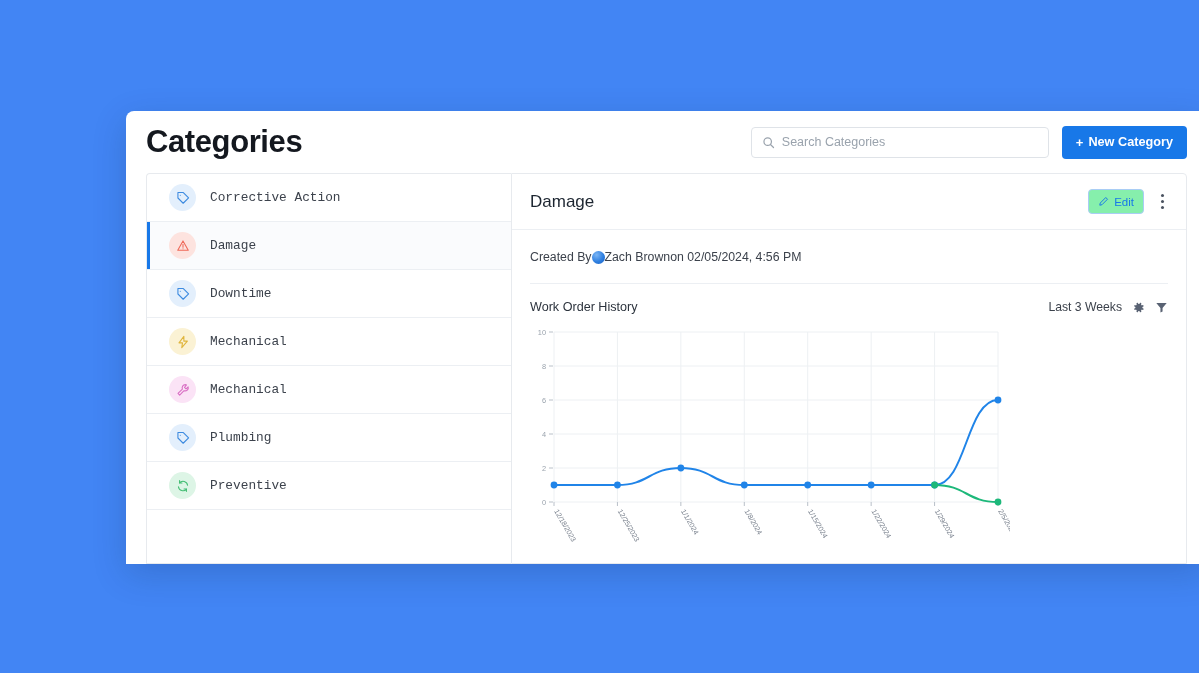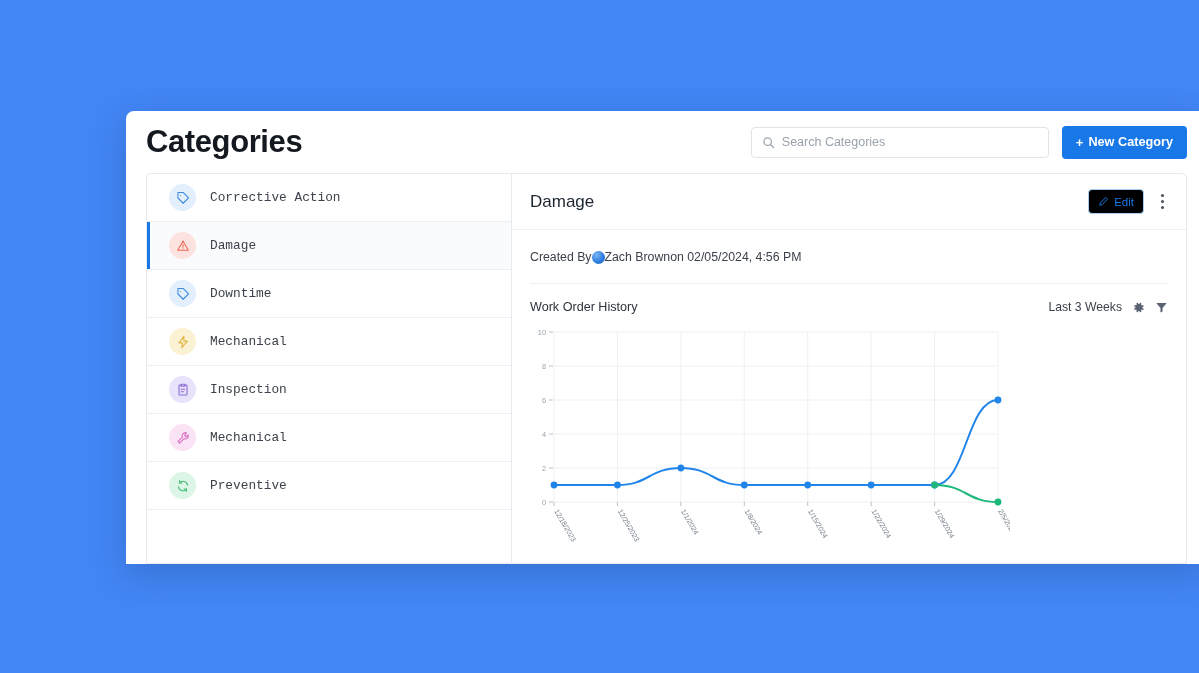--- a/index.html
+++ b/index.html
@@ -92,21 +92,21 @@
     overflow: hidden;
   }
   .detail-head {
     height: 56px; display: flex; align-items: center;
     padding: 0 16px 0 18px; border-bottom: 1px solid #eceff3;
   }
   .detail-title { font-size: 17px; color: #1c2530; font-weight: 400; }
   .detail-actions { margin-left: auto; display: flex; align-items: center; gap: 10px; }
   .edit-btn {
     height: 25px; padding: 0 9px; border: 1px solid #a9cdf5;
-    border-radius: 4px; background: #000000; color: #1878e8;
+    border-radius: 4px; background: #86efac; color: #1878e8;
     font-family: "Liberation Sans", sans-serif; font-size: 11.5px;
     display: flex; align-items: center; gap: 5px; cursor: pointer;
   }
   .edit-btn svg { width: 11px; height: 11px; }
   .kebab {
     width: 16px; height: 22px; display: flex; flex-direction: column;
     align-items: center; justify-content: center; gap: 3px; cursor: pointer;
   }
   .kebab i { width: 3px; height: 3px; border-radius: 50%; background: #4a5260; display: block; }
 
@@ -193,37 +193,35 @@
           </div>
           <div class="cat-row">
             <div class="cat-ico" style="background: rgb(251, 242, 212);">
               <svg viewBox="0 0 16 16" fill="none" stroke="#e0b53d" stroke-width="1.25" stroke-linejoin="round" stroke-linecap="round">
                 <path d="M9 1.6L3.4 9h4l-.8 5.4L13 7H9z"></path>
               </svg>
             </div>
             <div class="cat-label">Mechanical</div>
           </div>
           <div class="cat-row">
-            <div class="cat-ico" style="background: rgb(232, 226, 250);">
-              <svg viewBox="0 0 16 16" fill="none" stroke="#8e6fd8" stroke-width="1.25" stroke-linejoin="round" stroke-linecap="round">
-                <path d="M10 2.4h1.6c.6 0 1 .4 1 1v9.4c0 .6-.4 1-1 1H4.4c-.6 0-1-.4-1-1V3.4c0-.6.4-1 1-1H6"></path>
-                <path d="M6 1.4h4v2.2H6z"></path>
-                <path d="M5.8 7.2h4.4"></path>
-                <path d="M5.8 10h3"></path>
-              </svg>
-            </div>
-            <div class="cat-label">Inspection</div>
-          </div>
-          <div class="cat-row">
             <div class="cat-ico" style="background: rgb(251, 227, 246);">
               <svg viewBox="0 0 16 16" fill="none" stroke="#d96fc4" stroke-width="1.25" stroke-linejoin="round" stroke-linecap="round">
                 <path d="M10.6 1.9a3.6 3.6 0 0 0-3.3 5l-5 5 1.9 1.9 5-5a3.6 3.6 0 0 0 4.7-4.4L11.5 6.8 9.7 5 12 2.3a3.6 3.6 0 0 0-1.4-.4z"></path>
               </svg>
             </div>
             <div class="cat-label">Mechanical</div>
+          </div>
+          <div class="cat-row">
+            <div class="cat-ico" style="background: rgb(227, 239, 252);">
+              <svg viewBox="0 0 16 16" fill="none" stroke="#3d8be0" stroke-width="1.25" stroke-linejoin="round" stroke-linecap="round">
+                <path d="M8.4 1.8H2.2v6.2l6 6 6.2-6.2-6-6z"></path>
+                <path d="M4.9 4.9h.01"></path>
+              </svg>
+            </div>
+            <div class="cat-label">Plumbing</div>
           </div>
           <div class="cat-row">
             <div class="cat-ico" style="background: rgb(221, 245, 230);">
               <svg viewBox="0 0 16 16" fill="none" stroke="#41bd72" stroke-width="1.25" stroke-linejoin="round" stroke-linecap="round">
                 <path d="M13.2 7.2A5.2 5.2 0 0 0 4 4.5"></path>
                 <path d="M2.8 8.8A5.2 5.2 0 0 0 12 11.5"></path>
                 <path d="M4.1 1.9v2.7h2.7"></path>
                 <path d="M11.9 14.1v-2.7H9.2"></path>
               </svg>
             </div>

